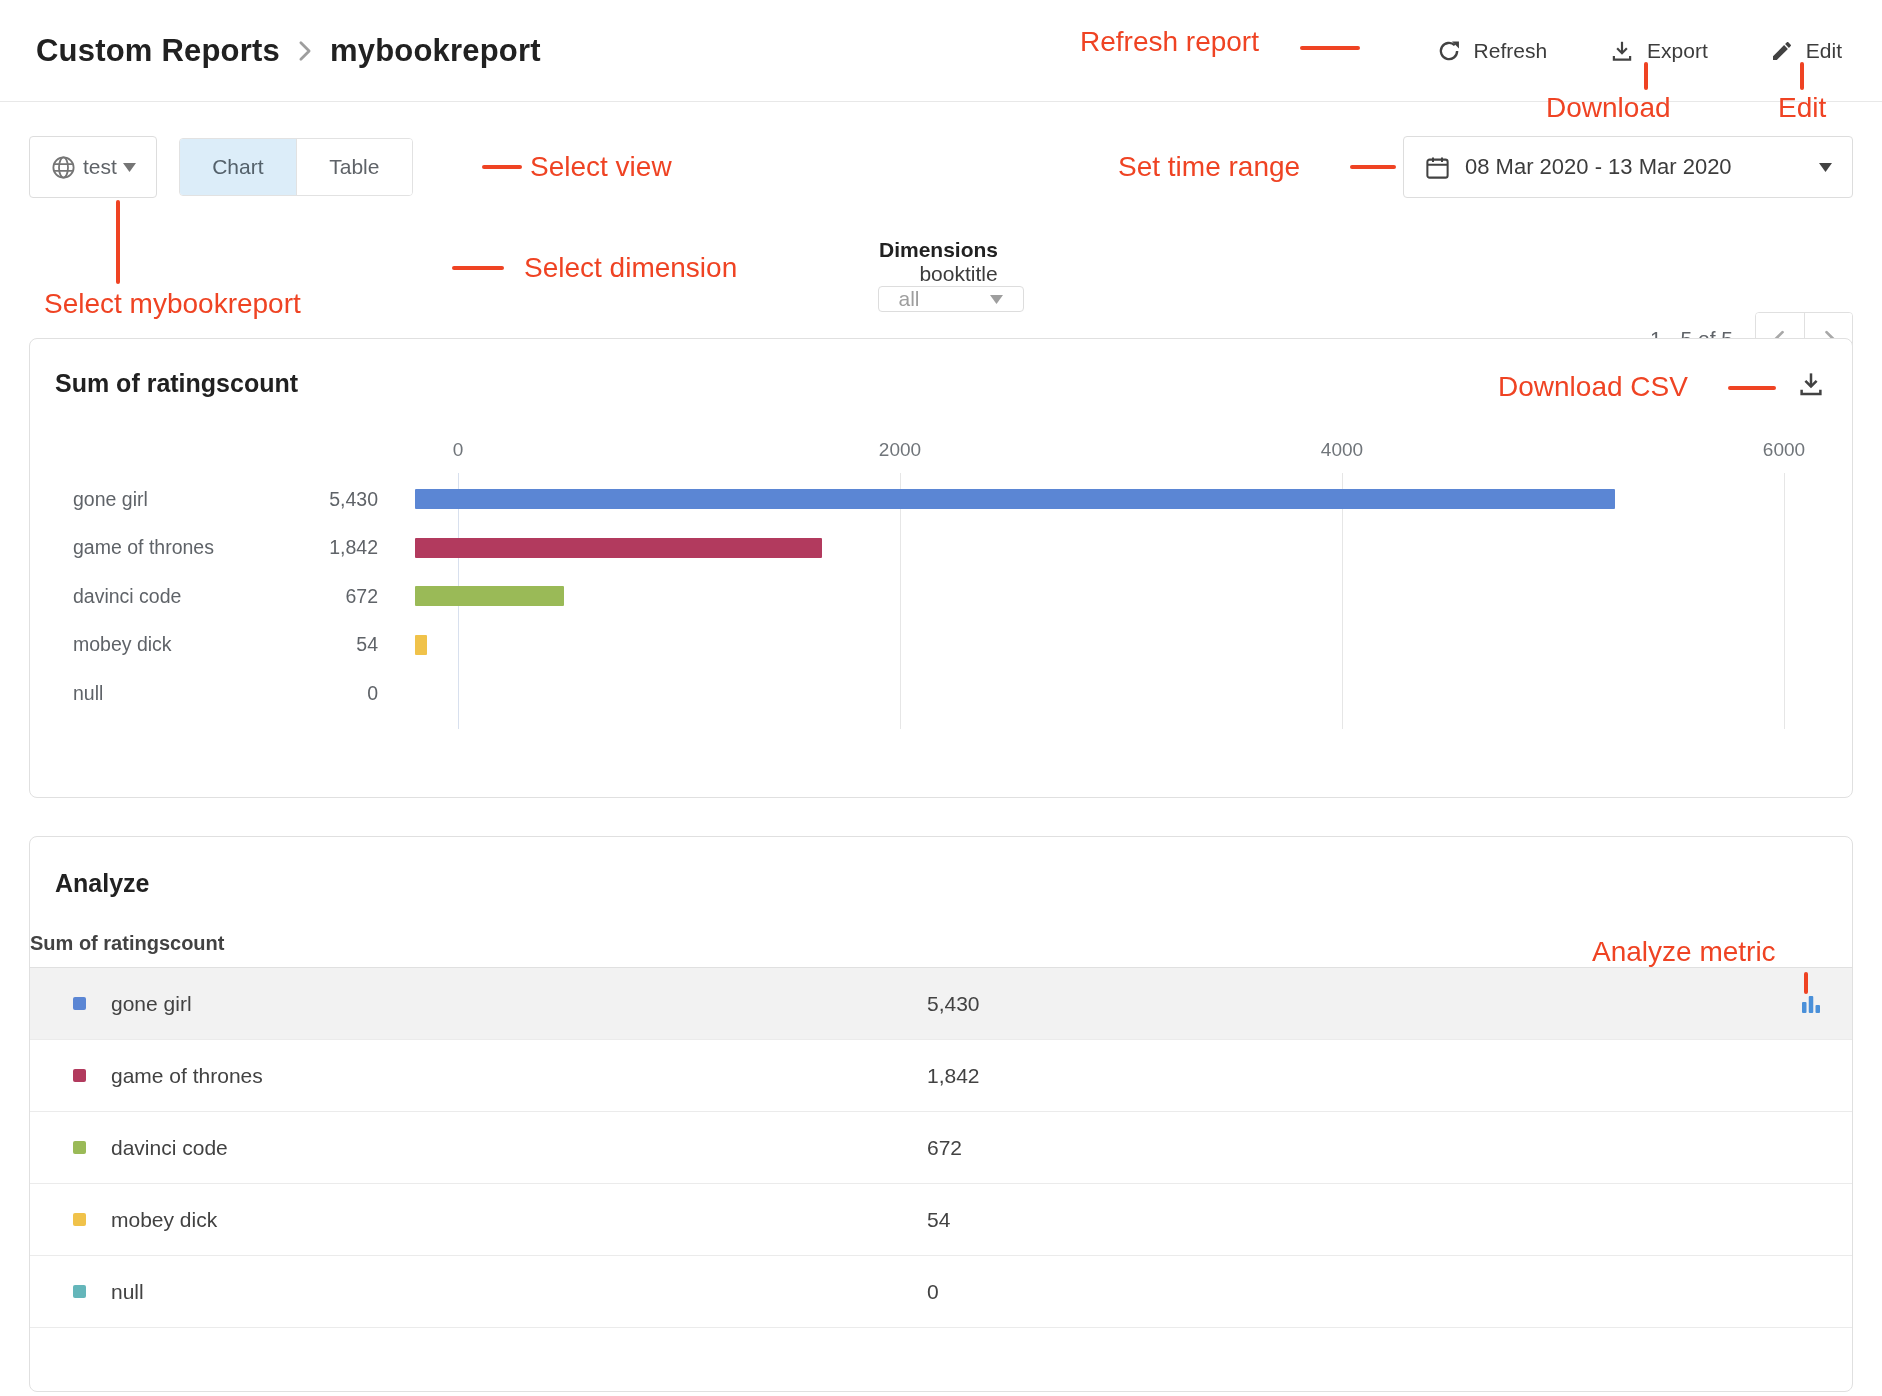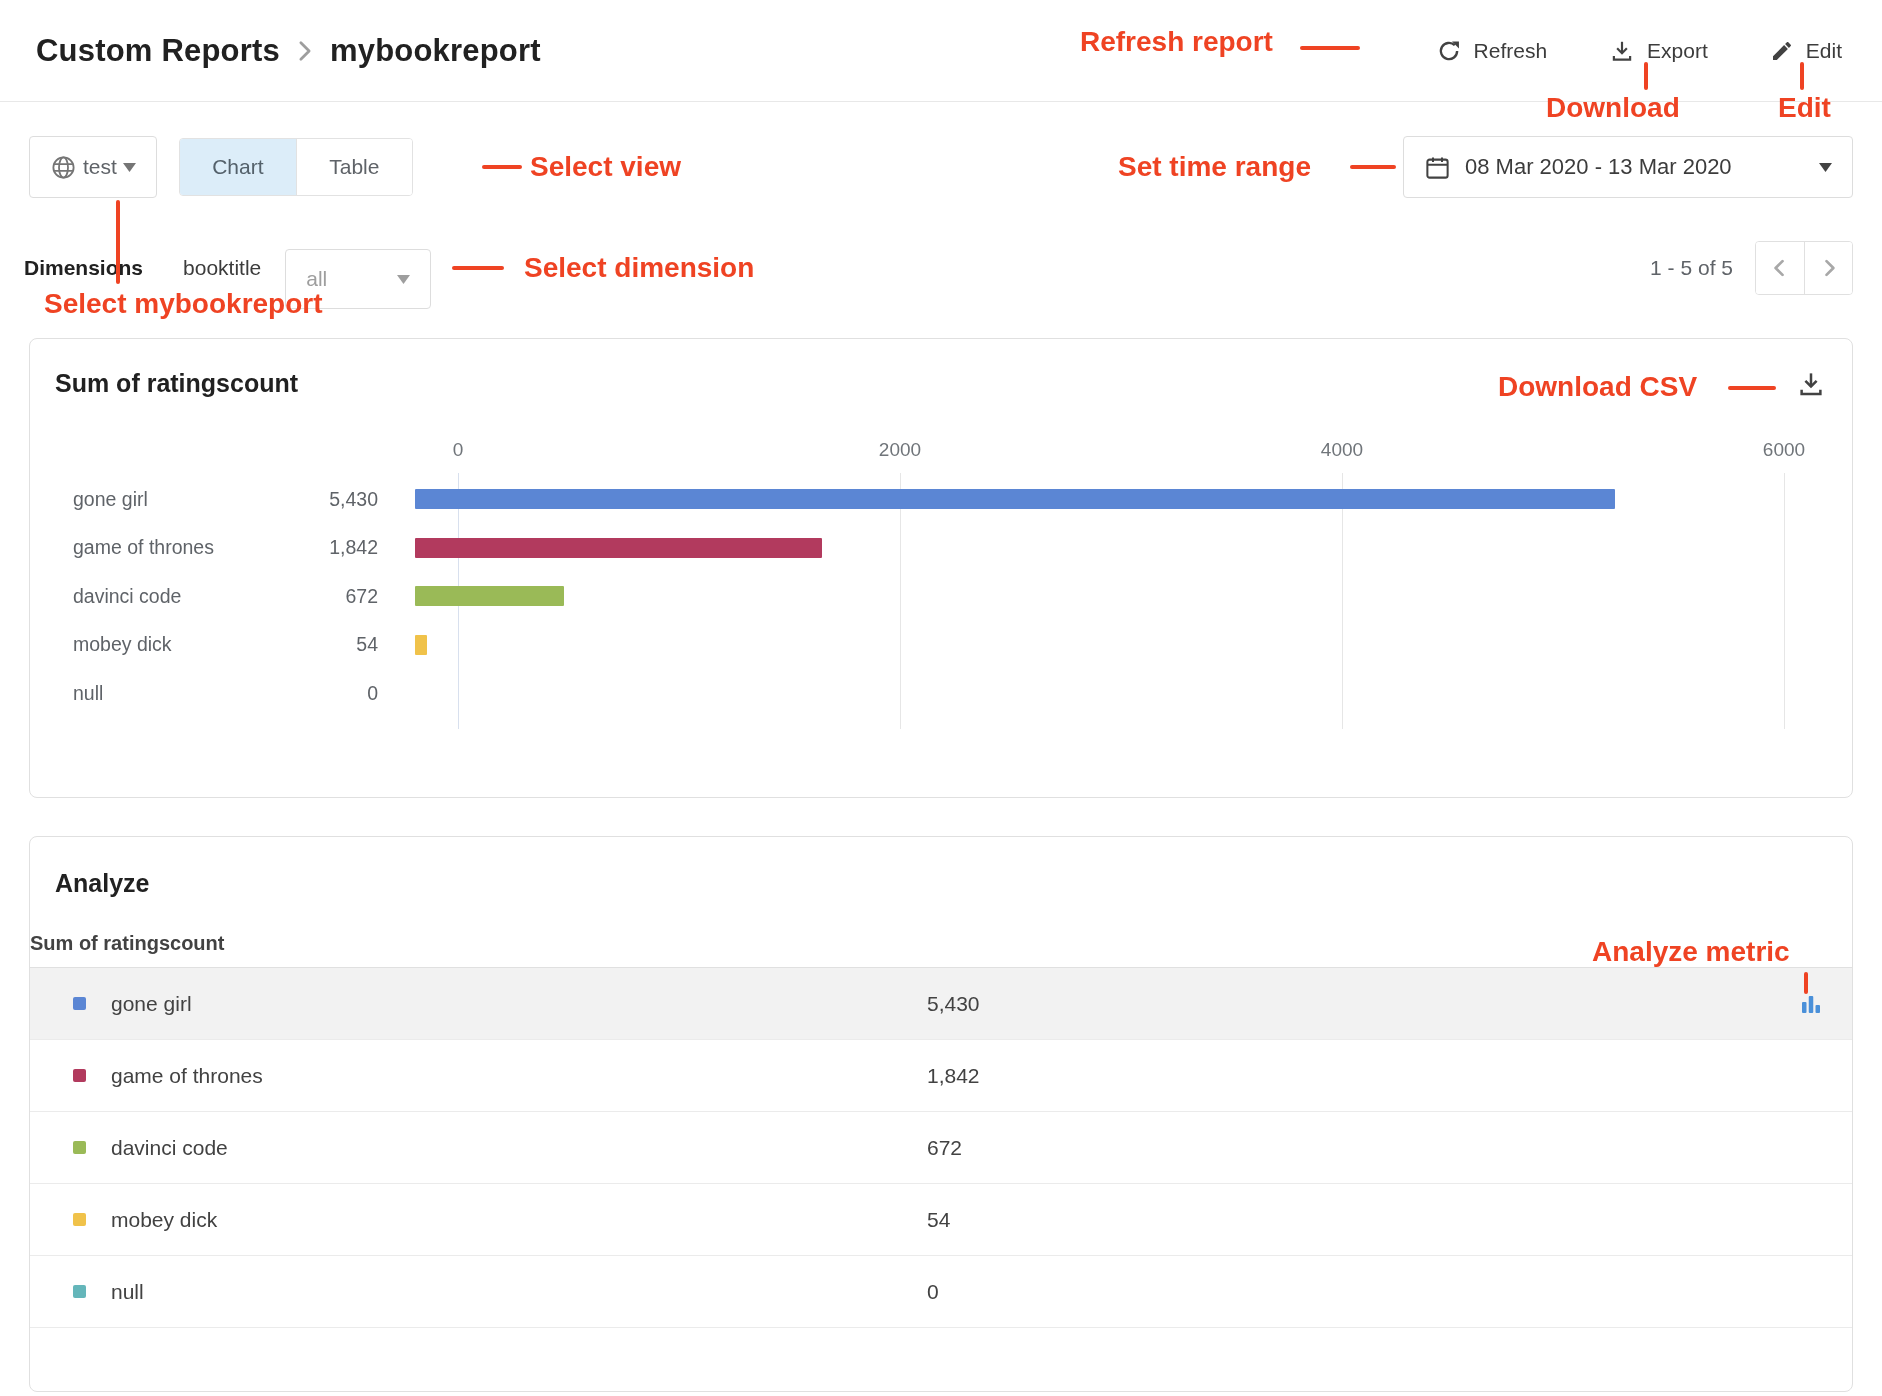--- a/index.html
+++ b/index.html
@@ -26,26 +26,26 @@
   .seg{ display:flex; margin-left:22px; border:1px solid #e2e2e2; border-radius:4px; overflow:hidden; height:58px; }
   .seg-btn{ display:flex; align-items:center; justify-content:center; width:116px;
     font-size:21px; color:#5f6368; background:#fff; cursor:pointer; }
   .seg-btn.selected{ background:#dcedf9; color:#54616b; }
   .seg-btn + .seg-btn{ border-left:1px solid #e2e2e2; }
   .date-select{ margin-left:auto; display:flex; align-items:center; gap:14px; width:450px; height:62px;
     border:1px solid #dddddd; border-radius:4px; padding:0 20px; font-size:22px; color:#3c3c3c; cursor:pointer; }
   .date-select .caret{ margin-left:auto; }
 
   
-  .dims-bar{ display:flex; align-items:center; margin:40px 29px 0 24px; height:60px; }
+  .dims-bar{ display:flex; align-items:center; margin:40px 29px 0 24px; height:60px;flex-direction:column; }
   .dims-label{ font-size:21px; font-weight:700; color:#212121; }
   .dim-name{ margin-left:40px; font-size:21px; color:#3c3c3c; }
   .dim-select{ margin-left:24px; width:146px; height:60px; border:1px solid #dddddd; border-radius:4px;
     display:flex; align-items:center; justify-content:space-between; padding:0 20px;
-    color:#9e9e9e; font-size:21px; cursor:pointer;margin-top:22px; }
+    color:#9e9e9e; font-size:21px; cursor:pointer; }
   .pager{ margin-left:auto; display:flex; align-items:center; gap:22px; }
   .pager-text{ font-size:21px; color:#5f6368; }
   .pager-btns{ display:flex; border:1px solid #e0e0e0; border-radius:4px; overflow:hidden; }
   .pager-btn{ width:48px; height:52px; display:flex; align-items:center; justify-content:center; background:#fff; cursor:pointer; }
   .pager-btn + .pager-btn{ border-left:1px solid #e0e0e0; }
 
   
   .chart-card{ position:relative; margin:40px 29px 0; height:460px;
     border:1px solid #e0e0e0; border-radius:8px; background:#fff; }
   .chart-card-header{ display:flex; justify-content:space-between; align-items:flex-start; padding:30px 26px 0 25px; }
@@ -73,21 +73,21 @@
     border-bottom:1px solid #e0e0e0; font-size:20px; font-weight:700; color:#424242; }
   .th-name{ margin-left:81px; width:854px; }
   .s-row{ position:relative; display:flex; align-items:center; height:72px;
     border-bottom:1px solid #ebebeb; font-size:21px; color:#424242; }
   .s-row.active{ background:#f2f2f2; }
   .s-swatch{ flex:none; width:13px; height:13px; margin-left:43px; border-radius:2px; }
   .s-name{ margin-left:25px; width:816px; }
   .s-analyze{ position:absolute; right:30px; top:50%; transform:translateY(-50%); cursor:pointer; line-height:0; }
 
   
-  .ann{ position:absolute; font-size:28px; font-weight:700; white-space:nowrap; z-index:6; }
+  .ann{ position:absolute; font-size:28px; font-weight:400; white-space:nowrap; z-index:6; }
   .ann-line{ position:absolute; border-radius:2px; z-index:6; }
 </style>
 </head>
 <body>
 
 <div class="app-header">
   <div class="breadcrumb">
     <span class="crumb">Custom Reports</span>
     <span style="line-height:0;">
       <svg width="14" height="22" viewBox="0 0 10 16">

